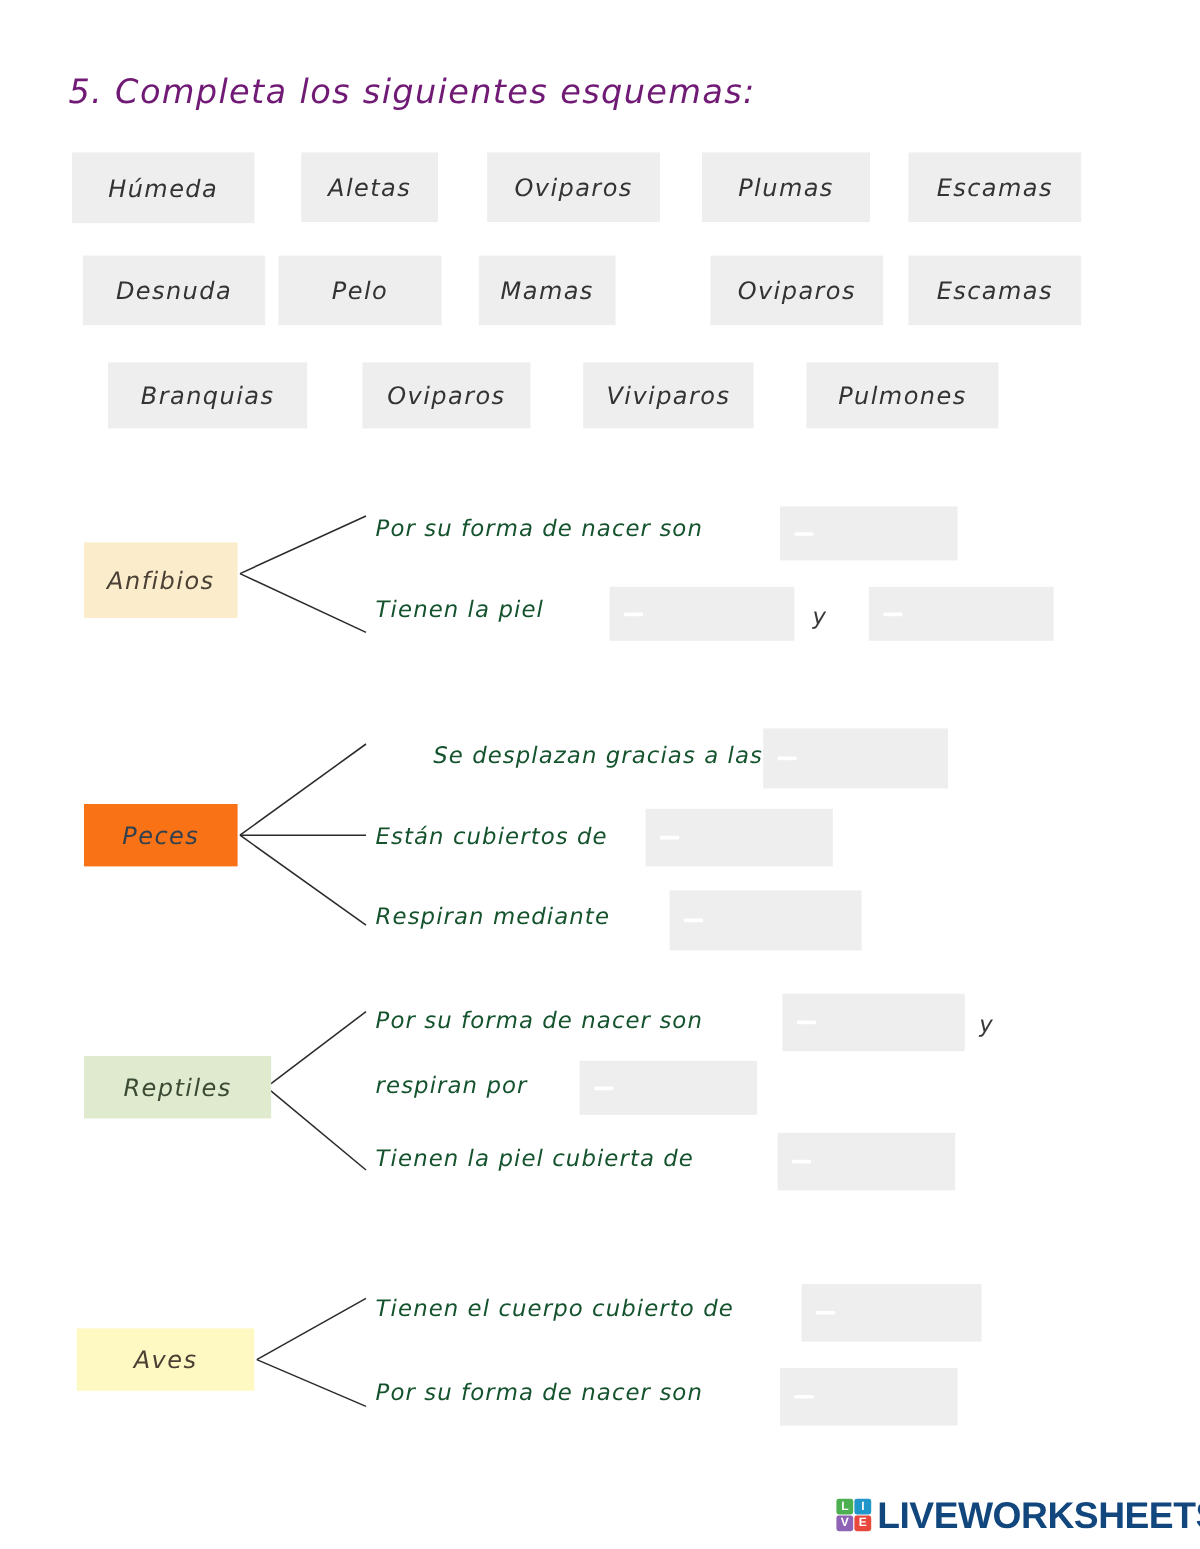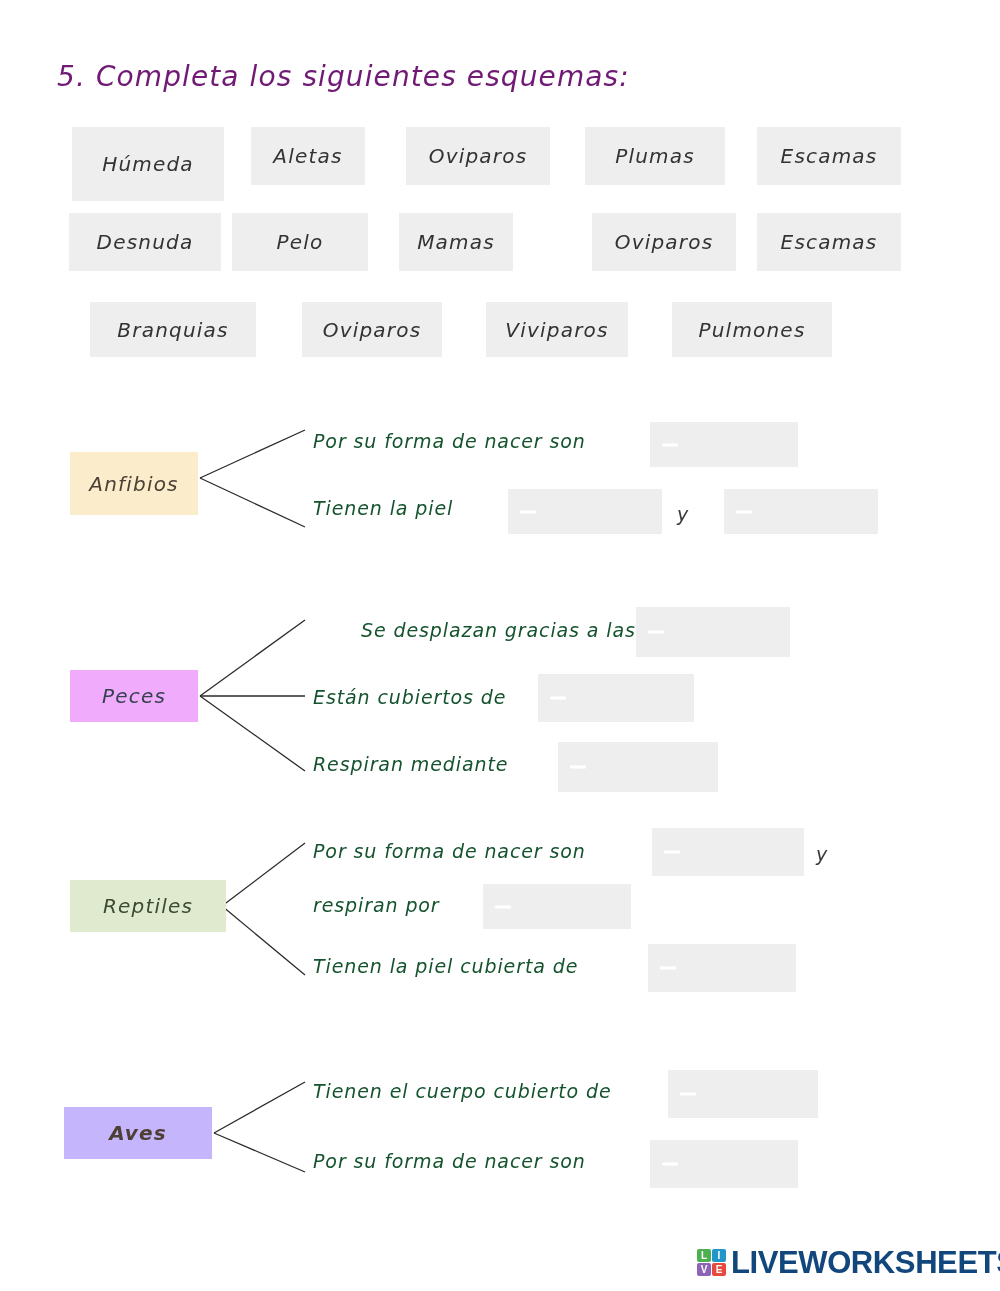--- a/index.html
+++ b/index.html
@@ -54,23 +54,23 @@
   
   .category-label {
     display: flex;
     align-items: center;
     justify-content: center;
     font-size: 20px;
     letter-spacing: 1.2px;
     box-sizing: border-box;
   }
   .cat-anfibios { background: #fbedcb; color: #4a4036; }
-  .cat-peces    { background: #f0abfc; color: #33404d; }
+  .cat-peces    { background: #f97316; color: #33404d; }
   .cat-reptiles { background: #dfeacf; color: #3b4a33; }
-  .cat-aves     { background: #c4b5fd; color: #4d3f33; font-weight: bold; }
+  .cat-aves     { background: #fef9c3; color: #4d3f33; }
 
   
   .statement {
     font-size: 19px;
     letter-spacing: 0.9px;
     color: #14532d;
   }
 
   
   .blank {
@@ -159,21 +159,21 @@
 
     <path d="M222,906 L305,843"></path>
     <path d="M222,906 L305,975"></path>
 
     <path d="M214,1133 L305,1082"></path>
     <path d="M214,1133 L305,1172"></path>
   </g>
 </svg>
 
 <div id="word-bank">
-    <div class="abs hand word-chip" style="left: 72px; top: 127px; width: 152px; height: 74px;">Húmeda</div>
+    <div class="abs hand word-chip" style="left: 60px; top: 127px; width: 152px; height: 59px;">Húmeda</div>
     <div class="abs hand word-chip" style="left: 251px; top: 127px; width: 114px; height: 58px;">Aletas</div>
     <div class="abs hand word-chip" style="left: 406px; top: 127px; width: 144px; height: 58px;">Oviparos</div>
     <div class="abs hand word-chip" style="left: 585px; top: 127px; width: 140px; height: 58px;">Plumas</div>
     <div class="abs hand word-chip" style="left: 757px; top: 127px; width: 144px; height: 58px;">Escamas</div>
     <div class="abs hand word-chip" style="left: 69px; top: 213px; width: 152px; height: 58px;">Desnuda</div>
     <div class="abs hand word-chip" style="left: 232px; top: 213px; width: 136px; height: 58px;">Pelo</div>
     <div class="abs hand word-chip" style="left: 399px; top: 213px; width: 114px; height: 58px;">Mamas</div>
     <div class="abs hand word-chip" style="left: 592px; top: 213px; width: 144px; height: 58px;">Oviparos</div>
     <div class="abs hand word-chip" style="left: 757px; top: 213px; width: 144px; height: 58px;">Escamas</div>
     <div class="abs hand word-chip" style="left: 90px; top: 302px; width: 166px; height: 55px;">Branquias</div>

